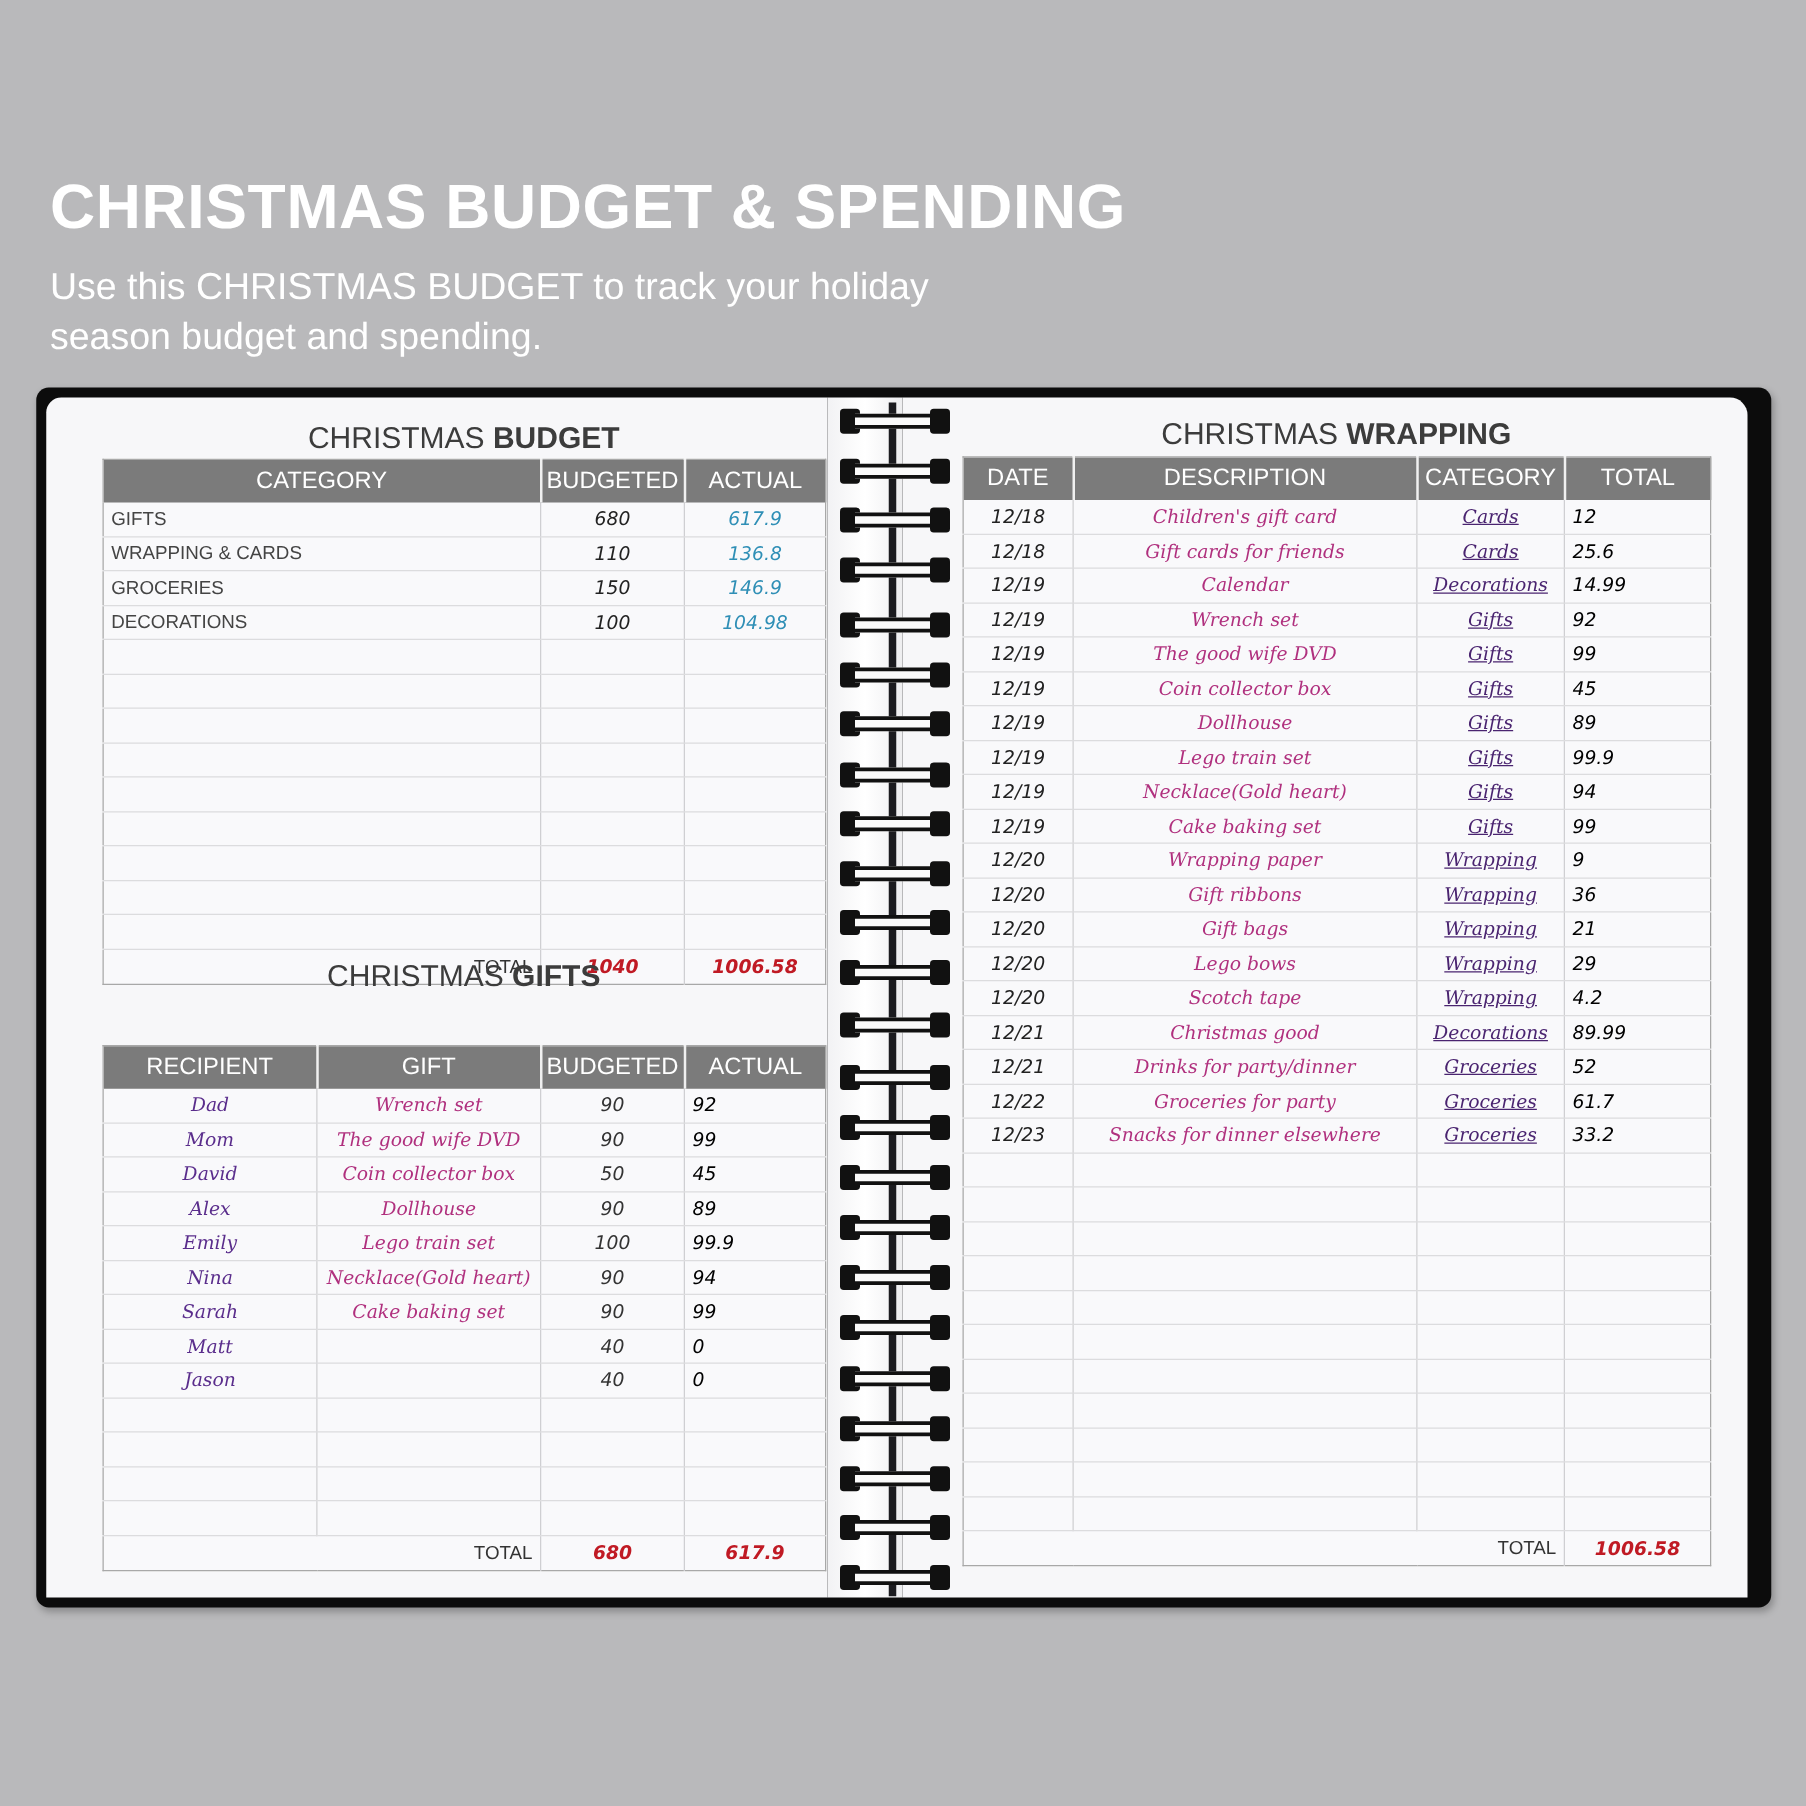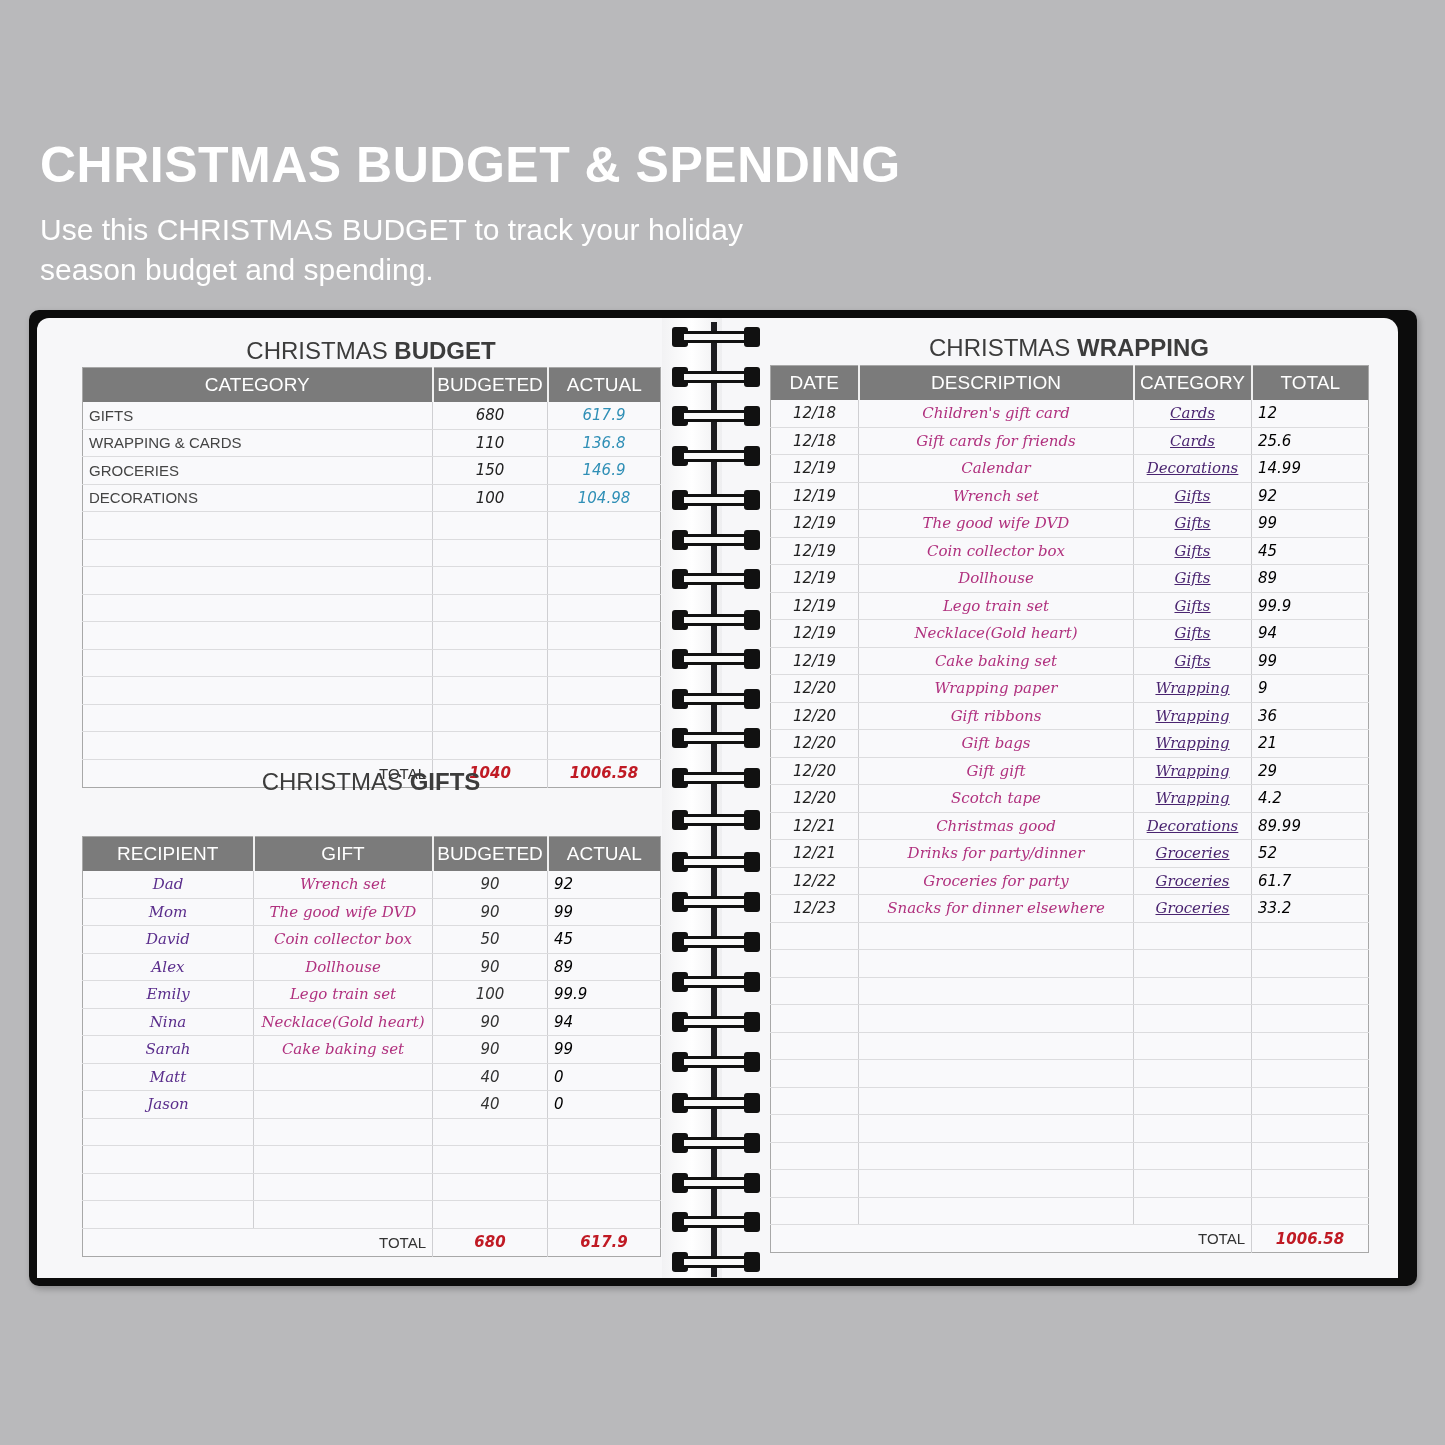--- a/index.html
+++ b/index.html
@@ -506,21 +506,21 @@
         <td class="num-blue-sm">36</td>
       </tr>
       <tr>
         <td class="date-black">12/20</td>
         <td class="hand desc-pink">Gift bags</td>
         <td class="hand cat-purple">Wrapping</td>
         <td class="num-blue-sm">21</td>
       </tr>
       <tr>
         <td class="date-black">12/20</td>
-        <td class="hand desc-pink">Gift gift</td>
+        <td class="hand desc-pink">Lego bows</td>
         <td class="hand cat-purple">Wrapping</td>
         <td class="num-blue-sm">29</td>
       </tr>
       <tr>
         <td class="date-black">12/20</td>
         <td class="hand desc-pink">Scotch tape</td>
         <td class="hand cat-purple">Wrapping</td>
         <td class="num-blue-sm">4.2</td>
       </tr>
       <tr>

